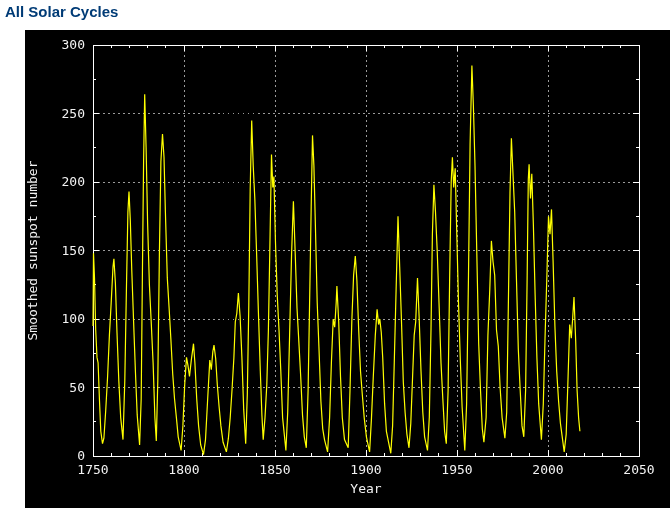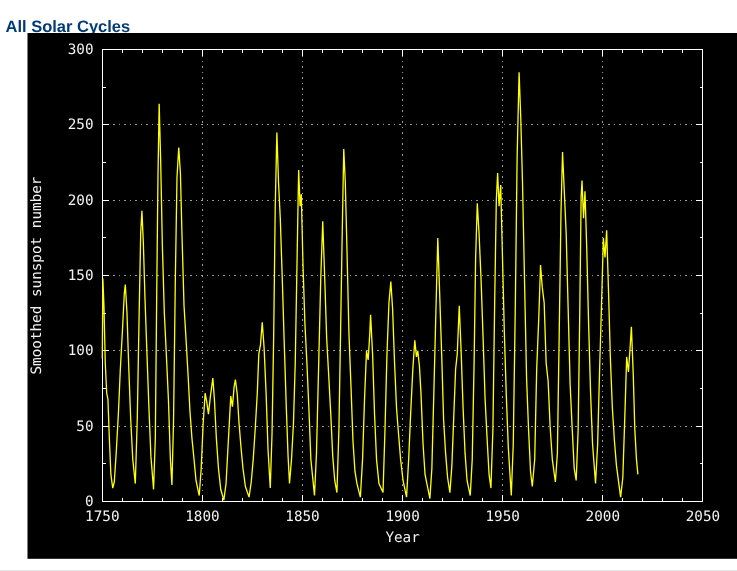--- a/index.html
+++ b/index.html
@@ -1,21 +1,21 @@
 <!DOCTYPE html>
 <html><head>
 <meta charset="utf-8">
 <style>
   html,body{margin:0;padding:0;}
   body{
     width:670px;height:519px;background:#ffffff;position:relative;overflow:hidden;
     font-family:"Liberation Sans",sans-serif;
   }
   .page-title{
-    position:absolute;left:5px;top:16px;margin:0;
+    position:absolute;left:5px;top:3px;margin:0;
     font-size:15px;font-weight:bold;color:#003b76;
     font-family:"Liberation Sans",sans-serif;
   }
   .chart-wrap{
     position:absolute;left:25px;top:30px;width:645px;height:478px;background:#000000;
   }
   svg text{
     font-family:"DejaVu Sans Mono","Liberation Mono",monospace;
     font-size:13px;fill:#f2f2f2;
   }

